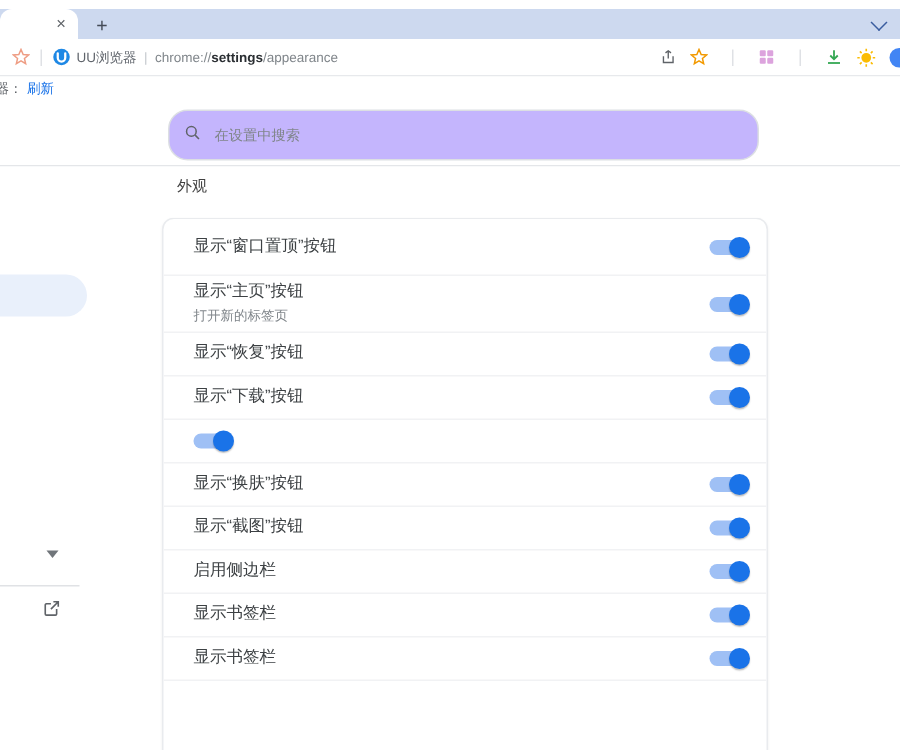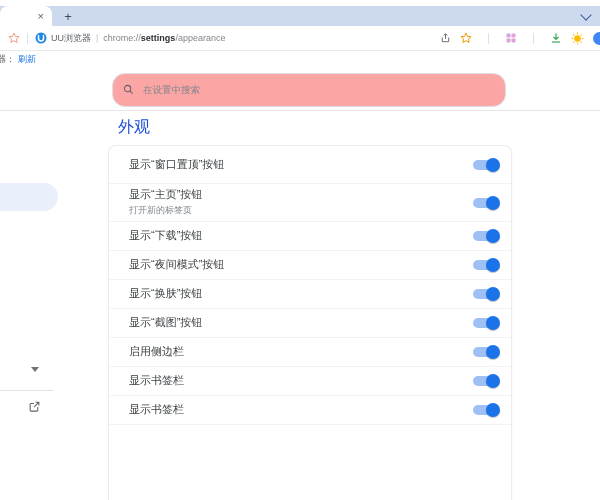--- a/index.html
+++ b/index.html
@@ -28,32 +28,32 @@
   .url .host{color:#2b2f33;font-weight:bold;}
   .tb-right{margin-left:auto;display:flex;align-items:center;gap:9px;}
   .half-icon{width:13px;height:13px;border-radius:50%;background:#4285f4;margin-right:-14px;flex:none;}
   
   .infobar{height:16px;display:flex;align-items:center;font-size:9px;background:#fff;}
   .infobar .pre{color:#5f6368;margin-left:-3px;}
   .infobar .lnk{color:#1a73e8;margin-left:3px;}
   
   .searchrow{height:38px;background:#fff;border-bottom:1px solid #e4e6e9;box-sizing:border-box;}
   .searchpill{margin:6px 0 0 112px;width:394px;height:26px;border:1px solid #dcdfe3;border-radius:13px;
-              display:flex;align-items:center;padding:16px 10px;box-sizing:border-box;background:#fca5a5;font-family:Liberation Serif, serif;}
+              display:flex;align-items:center;padding:16px 10px;box-sizing:border-box;background:#c4b5fd;}
   .searchpill input{border:none;outline:none;flex:1;font-size:9.5px;color:#3c4043;background:transparent;
                     font-family:inherit;margin-left:7px;}
   .searchpill input::placeholder{color:#80868b;}
   
   .content{position:relative;height:400px;background:#fff;}
   .nav-pill{position:absolute;left:-14px;top:72px;width:72px;height:28px;background:#e9f0fb;border-radius:16px;}
   .nav-caret{position:absolute;left:31px;top:256px;width:0;height:0;border-left:4px solid transparent;
              border-right:4px solid transparent;border-top:5px solid #70757a;}
   .nav-div{position:absolute;left:0;top:279px;width:53px;height:1px;background:#e0e2e5;}
   .launch{position:absolute;left:28px;top:288px;}
-  .section-title{position:absolute;left:118px;top:6px;font-size:16px;color:#1d4ed8;}
+  .section-title{position:absolute;left:118px;top:6px;font-size:10px;color:#404040;}
   .card{position:absolute;left:108px;top:34px;width:404px;height:366px;background:#fff;
         border:1px solid #e9ebee;border-bottom:none;border-radius:8px 8px 0 0;
         box-shadow:0 1px 2px rgba(60,64,67,.08);box-sizing:border-box;overflow:hidden;}
   .row{display:flex;align-items:center;justify-content:space-between;height:29px;
        padding:0 12px 0 20px;border-bottom:1px solid #f1f2f4;box-sizing:border-box;}
   .row.tall{height:38px;}
   .row .lbl{font-size:11px;color:#3c4043;line-height:1.25;}
   .row .sub{font-size:9px;color:#80868b;margin-top:2px;}
   .toggle{position:relative;width:26px;height:10px;border-radius:6px;background:#9fc0f5;flex:none;cursor:pointer;}
   .toggle .knob{position:absolute;top:-2px;right:-1px;width:14px;height:14px;border-radius:50%;
@@ -172,30 +172,35 @@
             <div class="row-text">
               <div class="lbl">显示“主页”按钮</div>
               <div class="sub">打开新的标签页</div>
             </div>
             <div class="toggle on">
               <div class="knob"></div>
             </div>
           </div>
           <div class="row">
             <div class="row-text">
+              <div class="lbl">显示“恢复”按钮</div>
+            </div>
+            <div class="toggle on">
+              <div class="knob"></div>
+            </div>
+          </div>
+          <div class="row">
+            <div class="row-text">
               <div class="lbl">显示“下载”按钮</div>
             </div>
             <div class="toggle on">
               <div class="knob"></div>
             </div>
           </div>
           <div class="row">
-            <div class="row-text">
-              <div class="lbl">显示“夜间模式”按钮</div>
-            </div>
             <div class="toggle on">
               <div class="knob"></div>
             </div>
           </div>
           <div class="row">
             <div class="row-text">
               <div class="lbl">显示“换肤”按钮</div>
             </div>
             <div class="toggle on">
               <div class="knob"></div>

